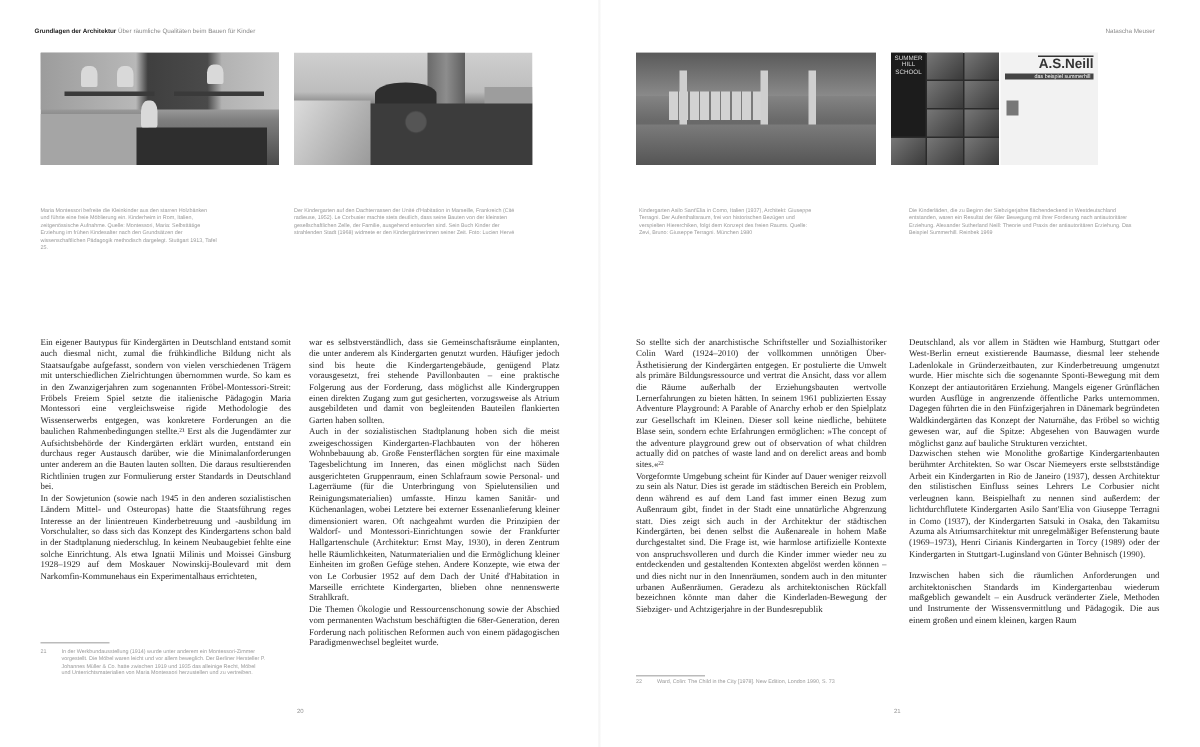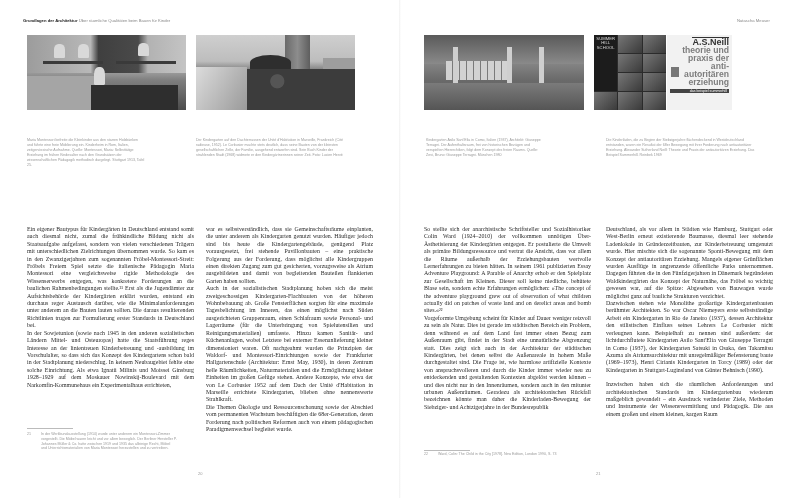--- a/index.html
+++ b/index.html
@@ -141,21 +141,20 @@
       <div></div>
         <div></div>
       <div></div>
         <div></div>
         <div></div>
     </div>
   </div>
   <div class="figure book-cover" style="left:267px; width:65px; top:35px; height:75px;">
     <div class="badge"></div>
     <div class="author">A.S.Neill</div>
-    <div class="title">theorie und praxis der anti-autoritären erziehung</div>
     <div class="sub">das beispiel summerhill</div>
   </div>
   <div class="fig-caption" style="left:206px; width:150px;">Die Kinderläden, die zu Beginn der Siebzigerjahre flächendeckend in Westdeutschland entstanden, waren ein Resultat der 68er Bewegung mit ihrer Forderung nach antiautoritärer Erziehung. Alexander Sutherland Neill: Theorie und Praxis der antiautoritären Erziehung. Das Beispiel Summerhill. Reinbek 1969</div>
 
   <div class="body-col" style="left:24px;">
     <p>So stellte sich der anarchistische Schriftsteller und Sozialhistoriker Colin Ward (1924–2010) der vollkommen unnötigen Über-Ästhetisierung der Kindergärten entgegen. Er postulierte die Umwelt als primäre Bildungsressource und vertrat die Ansicht, dass vor allem die Räume außerhalb der Erziehungsbauten wertvolle Lernerfahrungen zu bieten hätten. In seinem 1961 publizierten Essay Adventure Playground: A Parable of Anarchy erhob er den Spielplatz zur Gesellschaft im Kleinen. Dieser soll keine niedliche, behütete Blase sein, sondern echte Erfahrungen ermöglichen: »The concept of the adventure playground grew out of observation of what children actually did on patches of waste land and on derelict areas and bomb sites.«²²</p>
     <p>Vorgeformte Umgebung scheint für Kinder auf Dauer weniger reizvoll zu sein als Natur. Dies ist gerade im städtischen Bereich ein Problem, denn während es auf dem Land fast immer einen Bezug zum Außenraum gibt, findet in der Stadt eine unnatürliche Abgrenzung statt. Dies zeigt sich auch in der Architektur der städtischen Kindergärten, bei denen selbst die Außenareale in hohem Maße durchgestaltet sind. Die Frage ist, wie harmlose artifizielle Kontexte von anspruchsvolleren und durch die Kinder immer wieder neu zu entdeckenden und gestaltenden Kontexten abgelöst werden können – und dies nicht nur in den Innenräumen, sondern auch in den mitunter urbanen Außenräumen. Geradezu als architektonischen Rückfall bezeichnen könnte man daher die Kinderladen-Bewegung der Siebziger- und Achtzigerjahre in der Bundesrepublik</p>
   </div>
   <div class="body-col" style="left:206px;">
     <p>Deutschland, als vor allem in Städten wie Hamburg, Stuttgart oder West-Berlin erneut existierende Baumasse, diesmal leer stehende Ladenlokale in Gründerzeitbauten, zur Kinderbetreuung umgenutzt wurde. Hier mischte sich die sogenannte Sponti-Bewegung mit dem Konzept der antiautoritären Erziehung. Mangels eigener Grünflächen wurden Ausflüge in angrenzende öffentliche Parks unternommen. Dagegen führten die in den Fünfzigerjahren in Dänemark begründeten Waldkindergärten das Konzept der Naturnähe, das Fröbel so wichtig gewesen war, auf die Spitze: Abgesehen von Bauwagen wurde möglichst ganz auf bauliche Strukturen verzichtet.</p>

